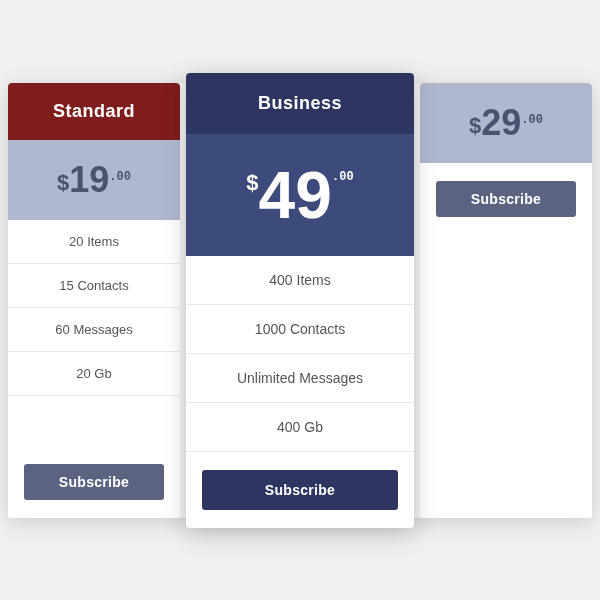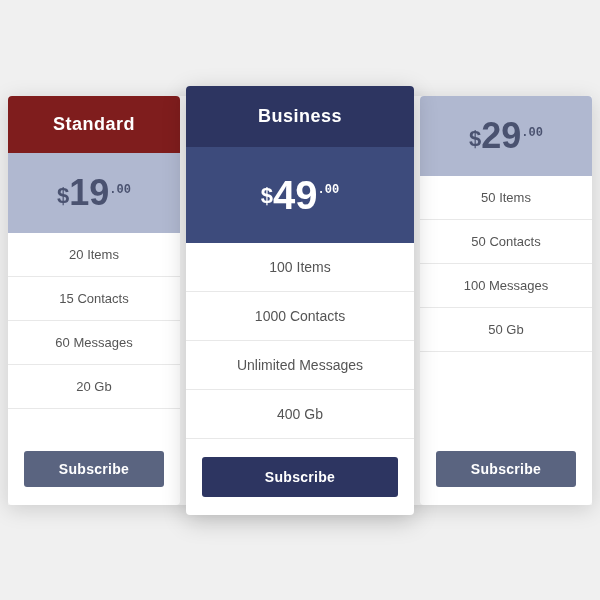--- a/index.html
+++ b/index.html
@@ -84,21 +84,21 @@
       margin-top: 8px;
     }
 
     .price-main {
       font-size: 36px;
       font-weight: bold;
       line-height: 1;
     }
 
     .plan.featured .price-main {
-      font-size: 40px;
+      font-size: 66px;
     }
 
     .price-cents {
       font-size: 12px;
       font-weight: bold;
       margin-top: 8px;
       font-family: Liberation Mono, monospace;
     }
 
     .plan-features {
@@ -168,38 +168,32 @@
       </div>
     </div>
     <div class="plan featured">
       <div class="plan-header">Business</div>
       <div class="plan-price">
         <span class="price-dollar">$</span>
         <span class="price-main">49</span>
         <span class="price-cents">.00</span>
       </div>
       <div class="plan-features">
-        <div class="feature-item">100 Items</div>
+        <div class="feature-item">400 Items</div>
         <div class="feature-item">1000 Contacts</div>
         <div class="feature-item">Unlimited Messages</div>
         <div class="feature-item">400 Gb</div>
       </div>
       <div class="plan-footer">
         <button class="subscribe-btn">Subscribe</button>
       </div>
     </div>
     <div class="plan">
       <div class="plan-price">
         <span class="price-dollar">$</span>
         <span class="price-main">29</span>
         <span class="price-cents">.00</span>
       </div>
-      <div class="plan-features">
-        <div class="feature-item">50 Items</div>
-        <div class="feature-item">50 Contacts</div>
-        <div class="feature-item">100 Messages</div>
-        <div class="feature-item">50 Gb</div>
-      </div>
       <div class="plan-footer">
         <button class="subscribe-btn">Subscribe</button>
       </div>
     </div>
   </div>
 
 </body></html>

